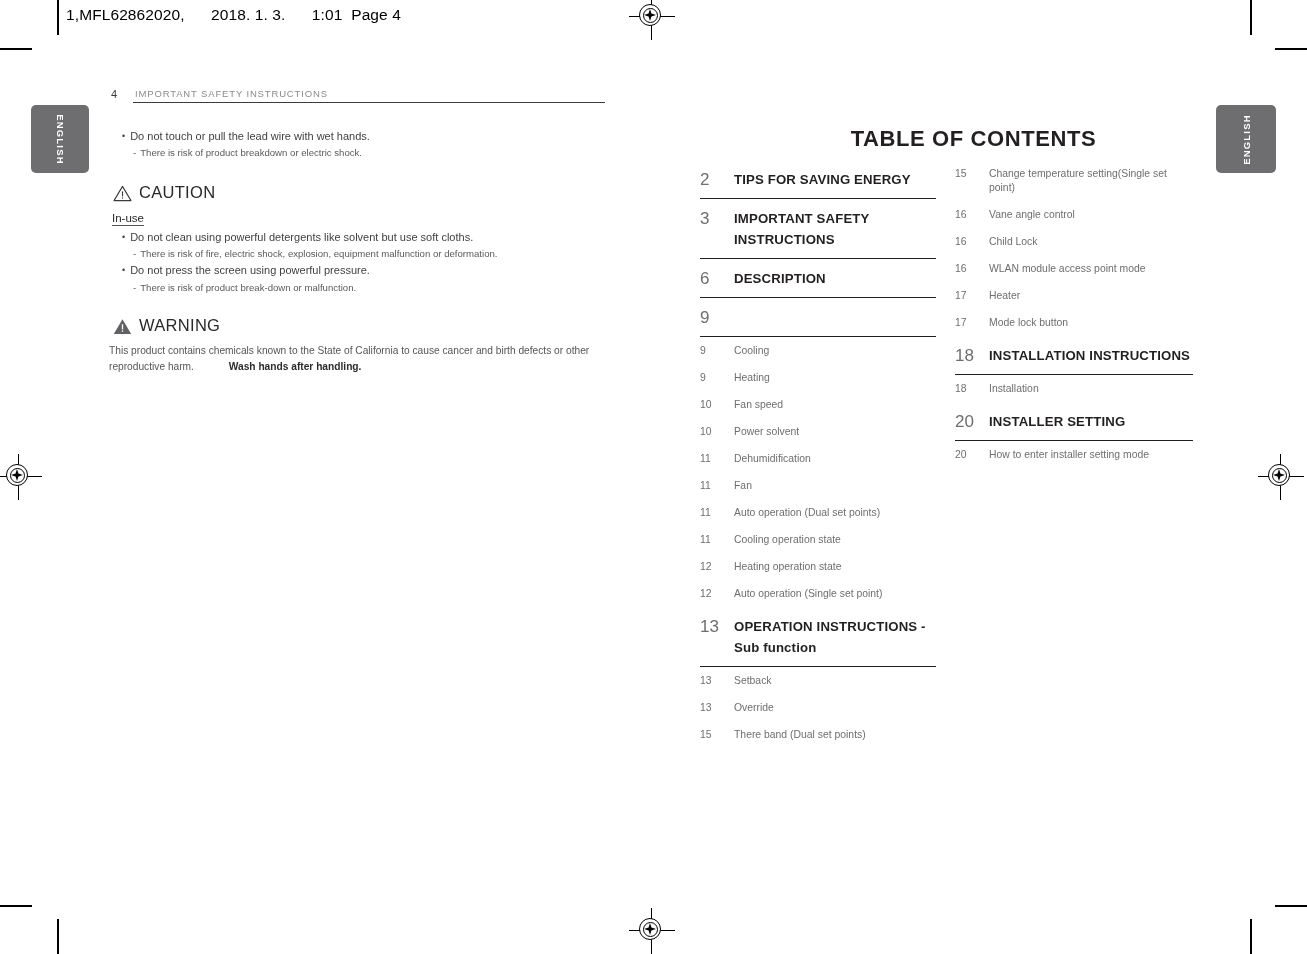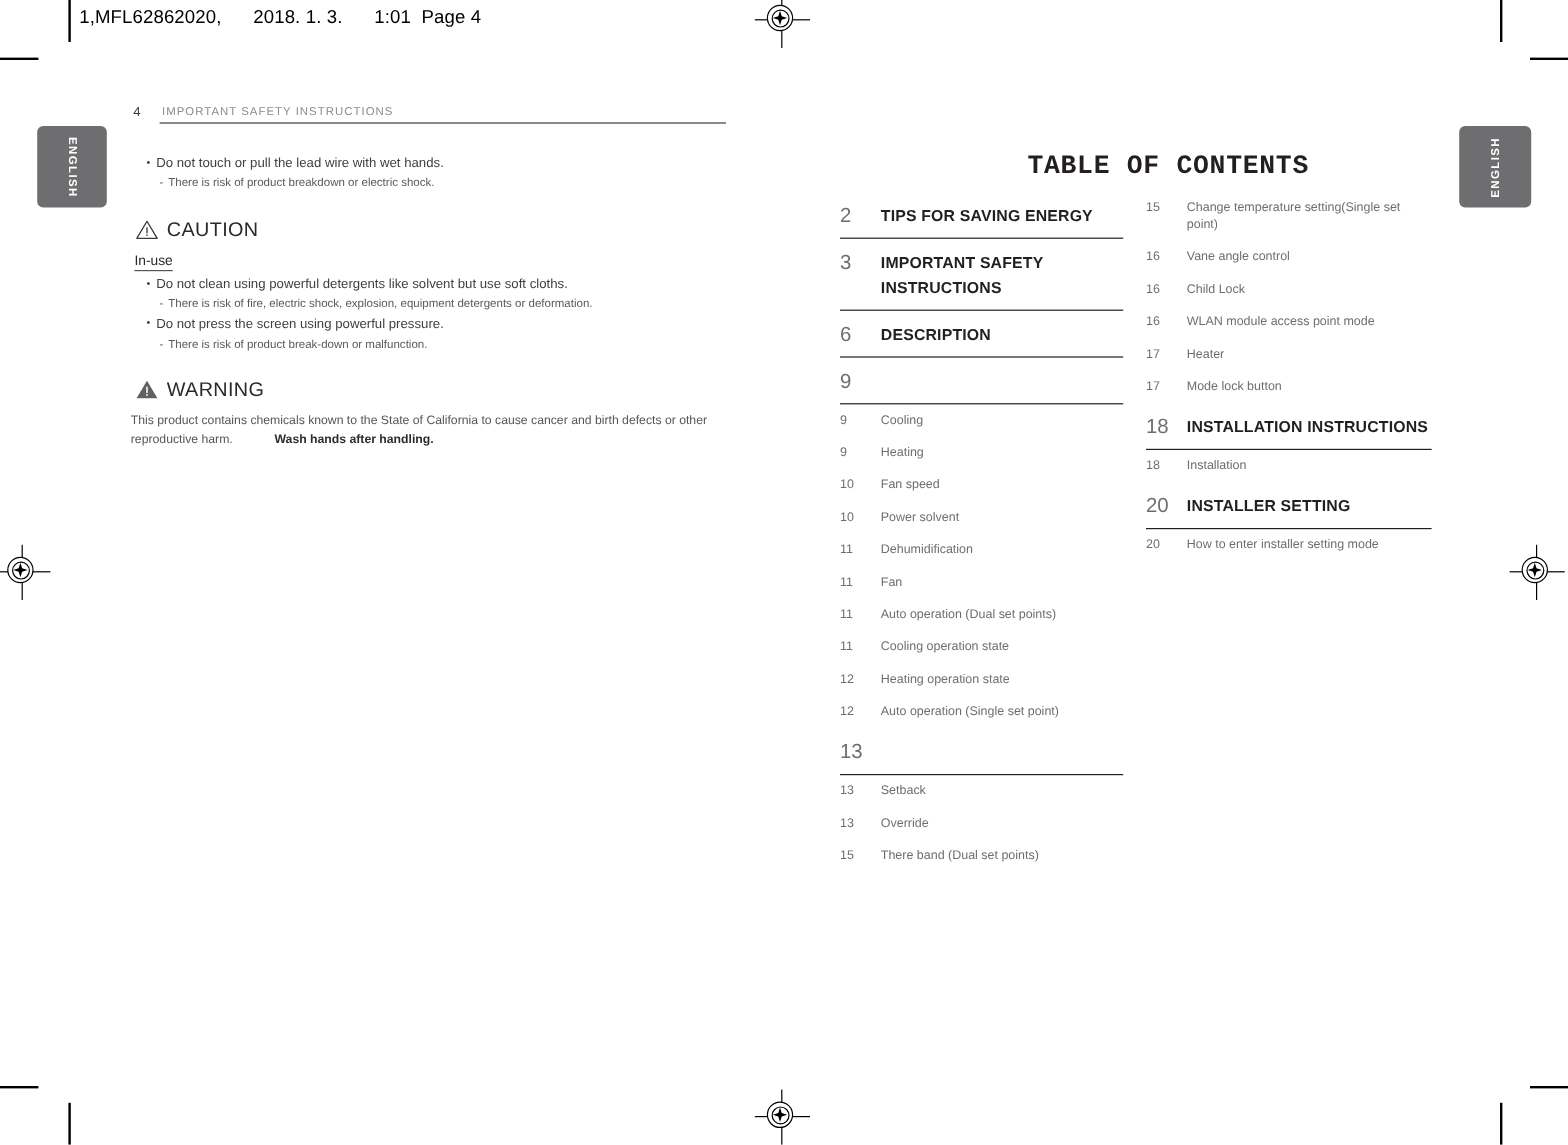--- a/index.html
+++ b/index.html
@@ -131,21 +131,21 @@
   }
   .dash-pre::before {
     content: "-";
     margin-right: 4px;
   }
 
   
   .notice-head {
     position: absolute;
     display: flex;
-    align-items: flex-start;
+    align-items: flex-end;
     gap: 7px;
   }
   .notice-head .nh-text {
     font-size: 16.5px;
     color: #29292b;
     letter-spacing: 0.3px;
   }
   .tri-outline {
     position: relative;
     width: 19px; height: 17px;
@@ -179,21 +179,20 @@
   #toc-title {
     position: absolute;
     left: 640px;
     top: 126px;
     width: 667px;
     text-align: center;
     font-size: 22px;
     font-weight: bold;
     color: #231f20;
     letter-spacing: 0.6px;
-    font-family: Liberation Mono, monospace;
   }
 
   .toc-col { position: absolute; top: 160px; }
   #toc-col-1 { left: 700px; width: 236px; }
   #toc-col-2 { left: 955px; width: 238px; }
 
   .toc-major {
     display: flex;
     align-items: flex-start;
     padding-top: 9px;
@@ -310,21 +309,21 @@
         <rect x="8.95" y="6.4" width="1.1" height="5" fill="#3a3a3c"></rect>
         <rect x="8.95" y="12.4" width="1.1" height="1.3" fill="#3a3a3c"></rect>
       </svg>
     </span>
     <span class="nh-text">CAUTION</span>
   </div>
 
   <div class="sub-head" style="left:112px; top:212px;">In-use</div>
 
   <div class="bullet-line lvl1 bullet-dot" style="left:122px; top:231px;">Do not clean using powerful detergents like solvent but use soft cloths.</div>
-  <div class="bullet-line lvl2 dash-pre" style="left:133px; top:248px;">There is risk of fire, electric shock, explosion, equipment detergents or deformation.</div>
+  <div class="bullet-line lvl2 dash-pre" style="left:133px; top:248px;">There is risk of fire, electric shock, explosion, equipment malfunction or deformation.</div>
   <div class="bullet-line lvl1 bullet-dot" style="left:122px; top:264px;">Do not press the screen using powerful pressure.</div>
   <div class="bullet-line lvl2 dash-pre" style="left:133px; top:282px;">There is risk of product break-down or malfunction.</div>
 
   <div class="notice-head" style="left:113px; top:316px;">
     <span class="tri-filled">
       <svg width="19" height="17" viewBox="0 0 19 17">
         <path d="M9.5 1.2 L18.2 15.9 L0.8 15.9 Z" fill="#616163"></path>
         <rect x="8.85" y="6.2" width="1.3" height="5.2" fill="#ffffff"></rect>
         <rect x="8.85" y="12.4" width="1.3" height="1.4" fill="#ffffff"></rect>
       </svg>
@@ -396,20 +395,21 @@
     <div class="toc-minor">
       <div class="tn-num">12</div>
       <div class="tn-label">Heating operation state</div>
     </div>
     <div class="toc-minor">
       <div class="tn-num">12</div>
       <div class="tn-label">Auto operation (Single set point)</div>
     </div>
     <div class="toc-major">
       <div class="tm-num">13</div>
+      <div class="tm-label">OPERATION INSTRUCTIONS - Sub function</div>
     </div>
     <div class="toc-minor">
       <div class="tn-num">13</div>
       <div class="tn-label">Setback</div>
     </div>
     <div class="toc-minor">
       <div class="tn-num">13</div>
       <div class="tn-label">Override</div>
     </div>
     <div class="toc-minor">

